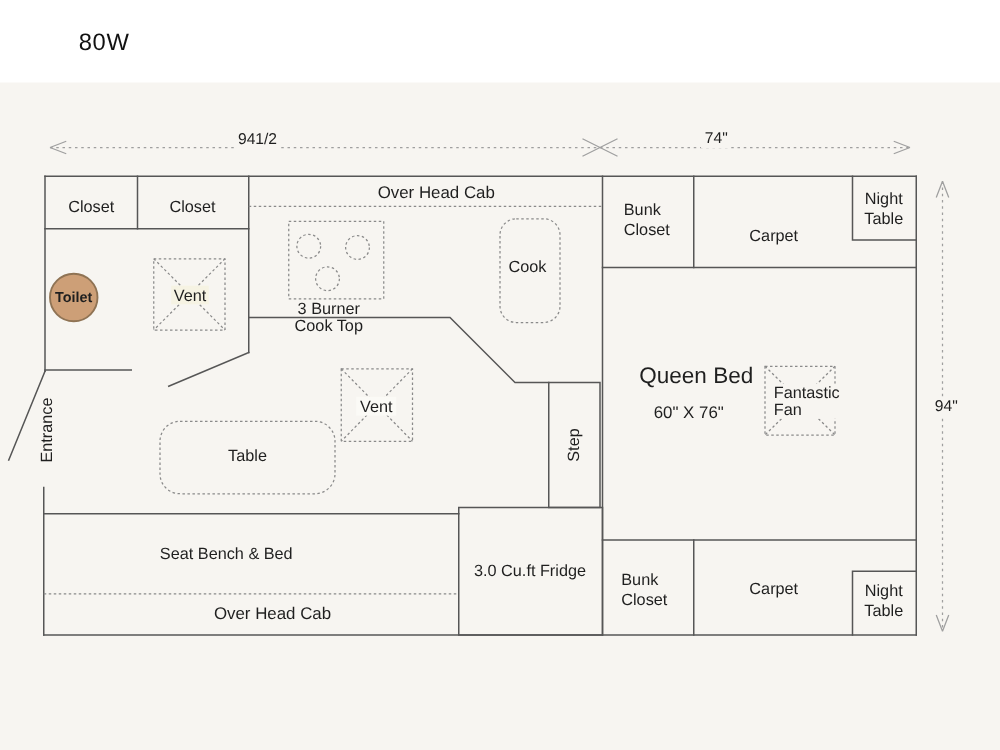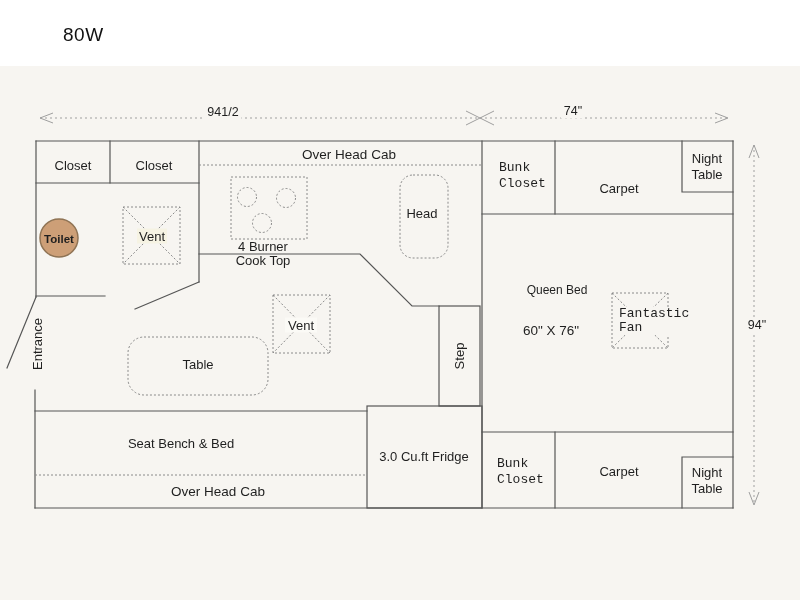--- a/index.html
+++ b/index.html
@@ -19,21 +19,21 @@
   .dash{stroke:#8a8a8a;stroke-width:1;fill:none;stroke-dasharray:2 2;}
   .dim{stroke:#9f9f9f;stroke-width:1;fill:none;stroke-dasharray:2 3;}
   .dimsolid{stroke:#9f9f9f;stroke-width:1;fill:none;}
 
   .lbl{
     position:absolute;color:#1f1f1f;font-size:13px;line-height:15px;
     white-space:nowrap;text-align:center;
     transform:translate(-50%,-50%);
   }
   .lbl .ln{display:block;}
-  .tl{transform:none;text-align:left;font-family:Liberation Mono, monospace;}
+  .tl{transform:none;text-align:left;}
   .rot{transform:translate(-50%,-50%) rotate(-90deg);}
   .masked{background:#f7f5f1;padding:0 3px;}
   .masked-cream{background:#f6f3e3;padding:0 2px;}
   .small{font-size:11.5px;font-weight:bold;}
   .title{
     position:absolute;left:63px;top:24px;
     font-size:19px;color:#111;letter-spacing:.5px;
   }
 </style>
 </head>
@@ -110,49 +110,49 @@
       <path class="dash" d="M612 293 L668 348 M668 293 L612 348"></path>
     </g>
 
     <rect x="128" y="337" width="140" height="58" rx="16" class="dash" fill="none"></rect>
 
     <circle cx="59" cy="238" r="19" stroke-width="1.5" fill="#cd9f77" stroke="#8f7354"></circle>
   </svg>
 
   <div class="title">80W</div>
 
-  <div class="lbl masked" style="left:223px;top:112px;font-size:12.5px">941/2</div>
+  <div class="lbl masked" style="left:206px;top:112px;font-size:12.5px">941/2</div>
   <div class="lbl masked" style="left:573px;top:111px;font-size:12.5px">74"</div>
   <div class="lbl masked" style="left:757px;top:325px;font-size:12.5px">94"</div>
 
   <div class="lbl" style="left:73px;top:165px">Closet</div>
   <div class="lbl" style="left:154px;top:165px">Closet</div>
   <div class="lbl" style="left:349px;top:154px;font-size:13.5px">Over Head Cab</div>
 
   <div class="lbl small" style="left:59px;top:239px">Toilet</div>
   <div class="lbl masked-cream" style="left:152px;top:236px">Vent</div>
 
   <div class="lbl" style="left:263px;top:254px;line-height:14px">
-    <span class="ln">4 Burner</span>
+    <span class="ln">3 Burner</span>
     <span class="ln">Cook Top</span>
   </div>
 
-  <div class="lbl" style="left:422px;top:213px">Head</div>
+  <div class="lbl" style="left:422px;top:213px">Cook</div>
 
   <div class="lbl tl" style="left:499px;top:160px;line-height:16px">
     <span class="ln">Bunk</span>
     <span class="ln">Closet</span>
   </div>
   <div class="lbl" style="left:619px;top:188px">Carpet</div>
   <div class="lbl" style="left:707px;top:167px;line-height:16px">
     <span class="ln">Night</span>
     <span class="ln">Table</span>
   </div>
 
-  <div class="lbl" style="left:557px;top:290px;font-size:12px">Queen Bed</div>
+  <div class="lbl" style="left:557px;top:301px;font-size:18px">Queen Bed</div>
   <div class="lbl" style="left:551px;top:330px;font-size:13.5px">60" X 76"</div>
 
   <div class="lbl tl masked" style="left:617px;top:307px;line-height:14px;padding:0 2px">
     <span class="ln">Fantastic</span>
     <span class="ln">Fan</span>
   </div>
 
   <div class="lbl rot" style="left:37px;top:344px">Entrance</div>
 
   <div class="lbl" style="left:198px;top:364px">Table</div>

